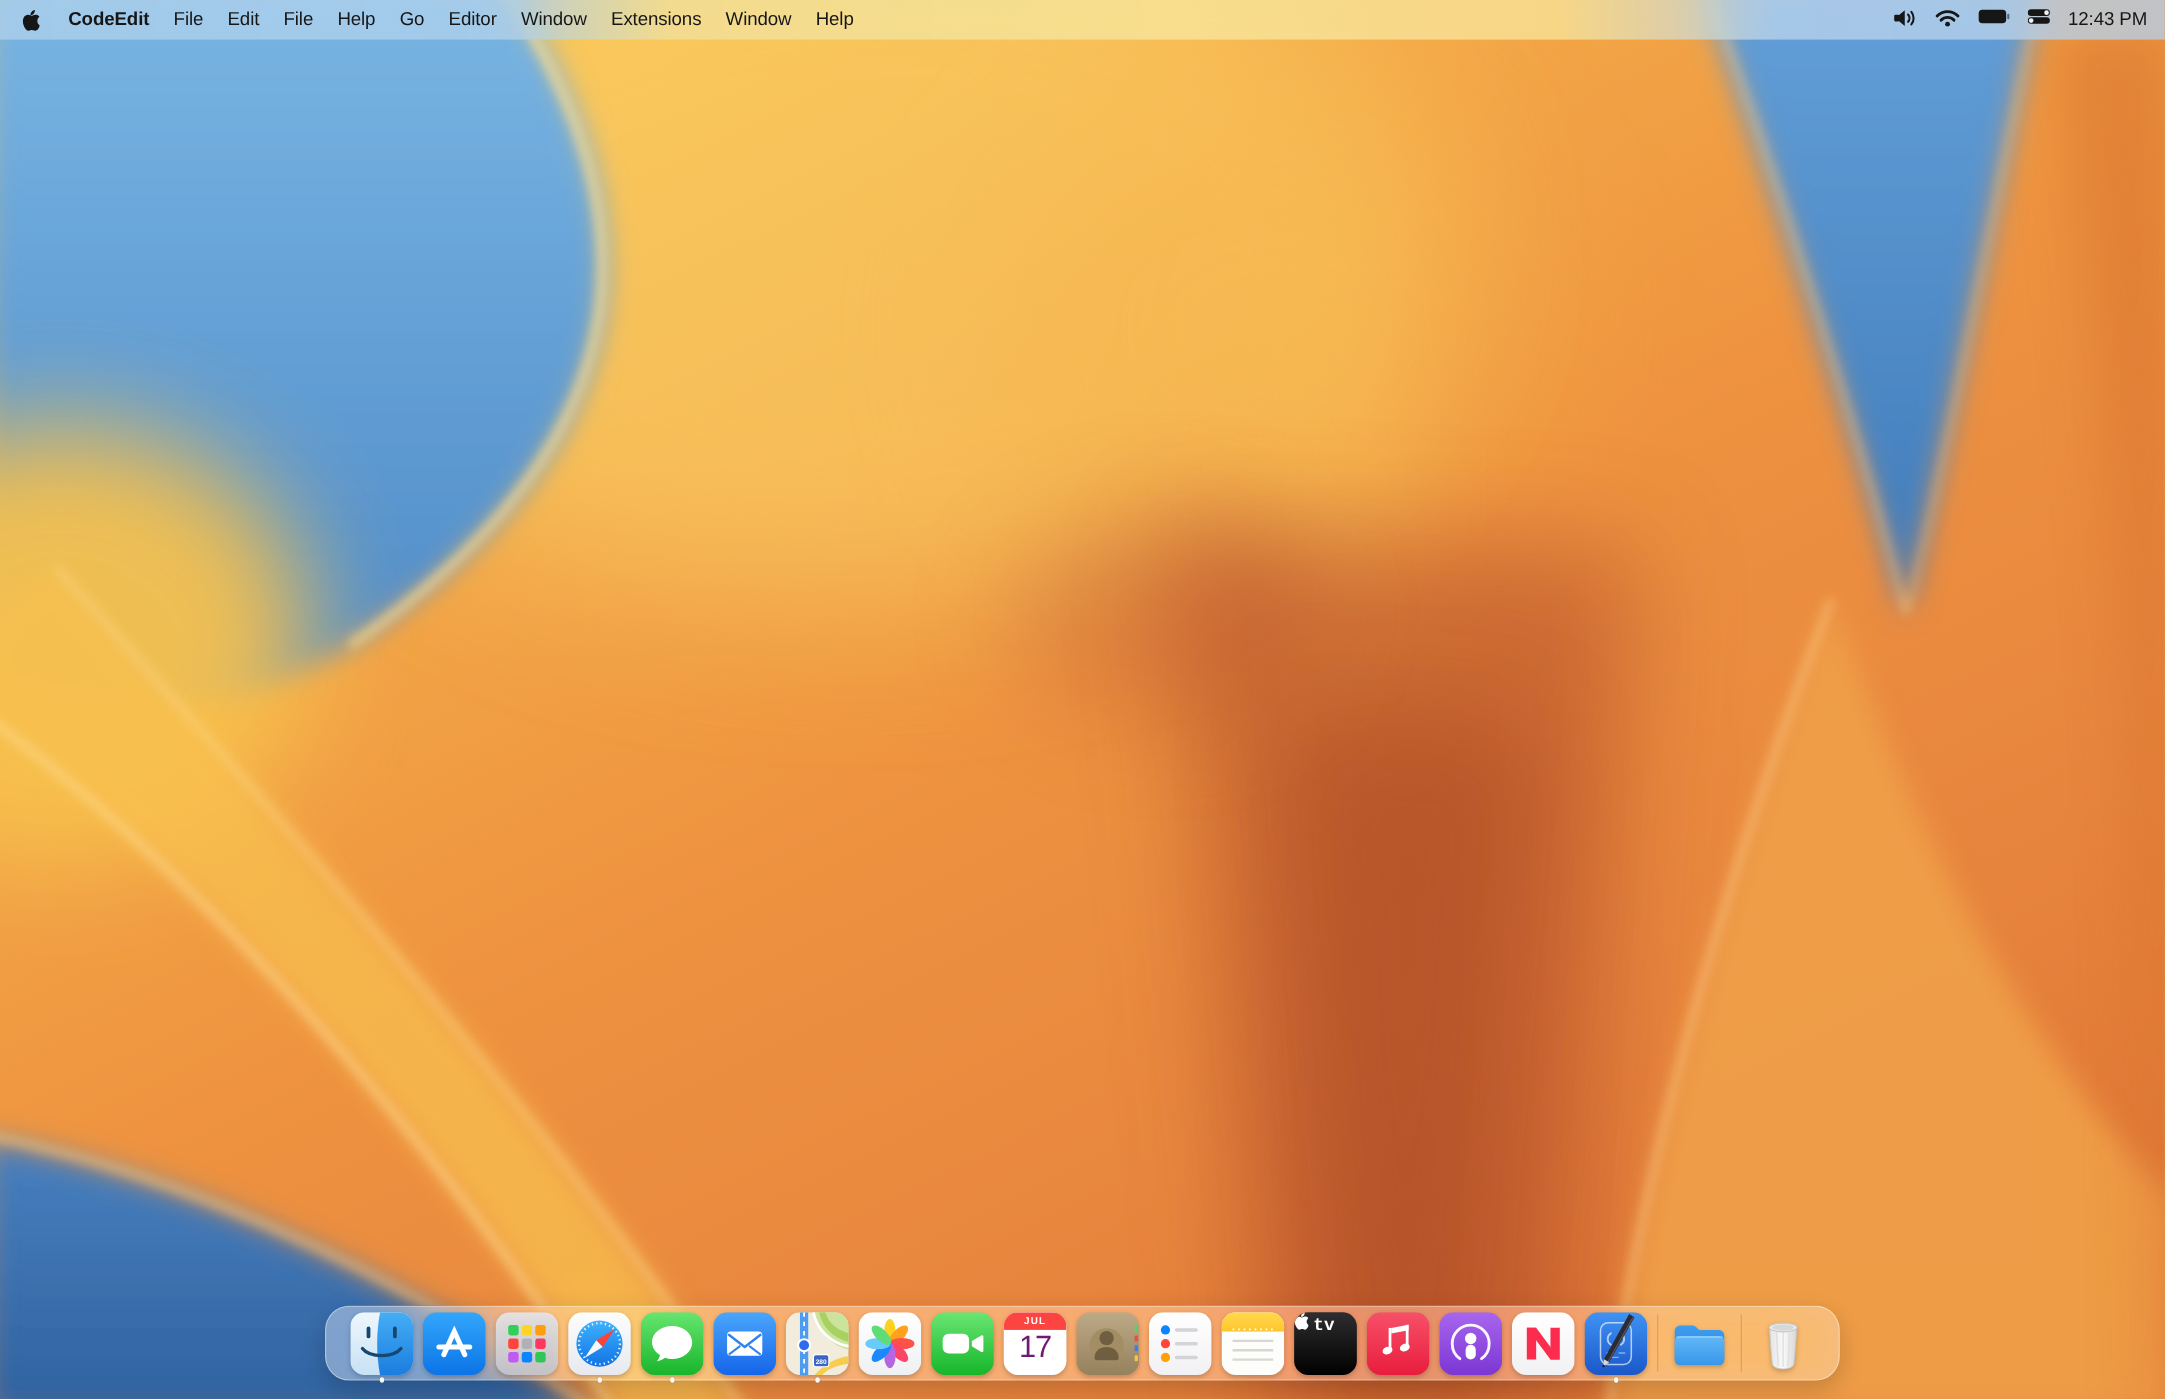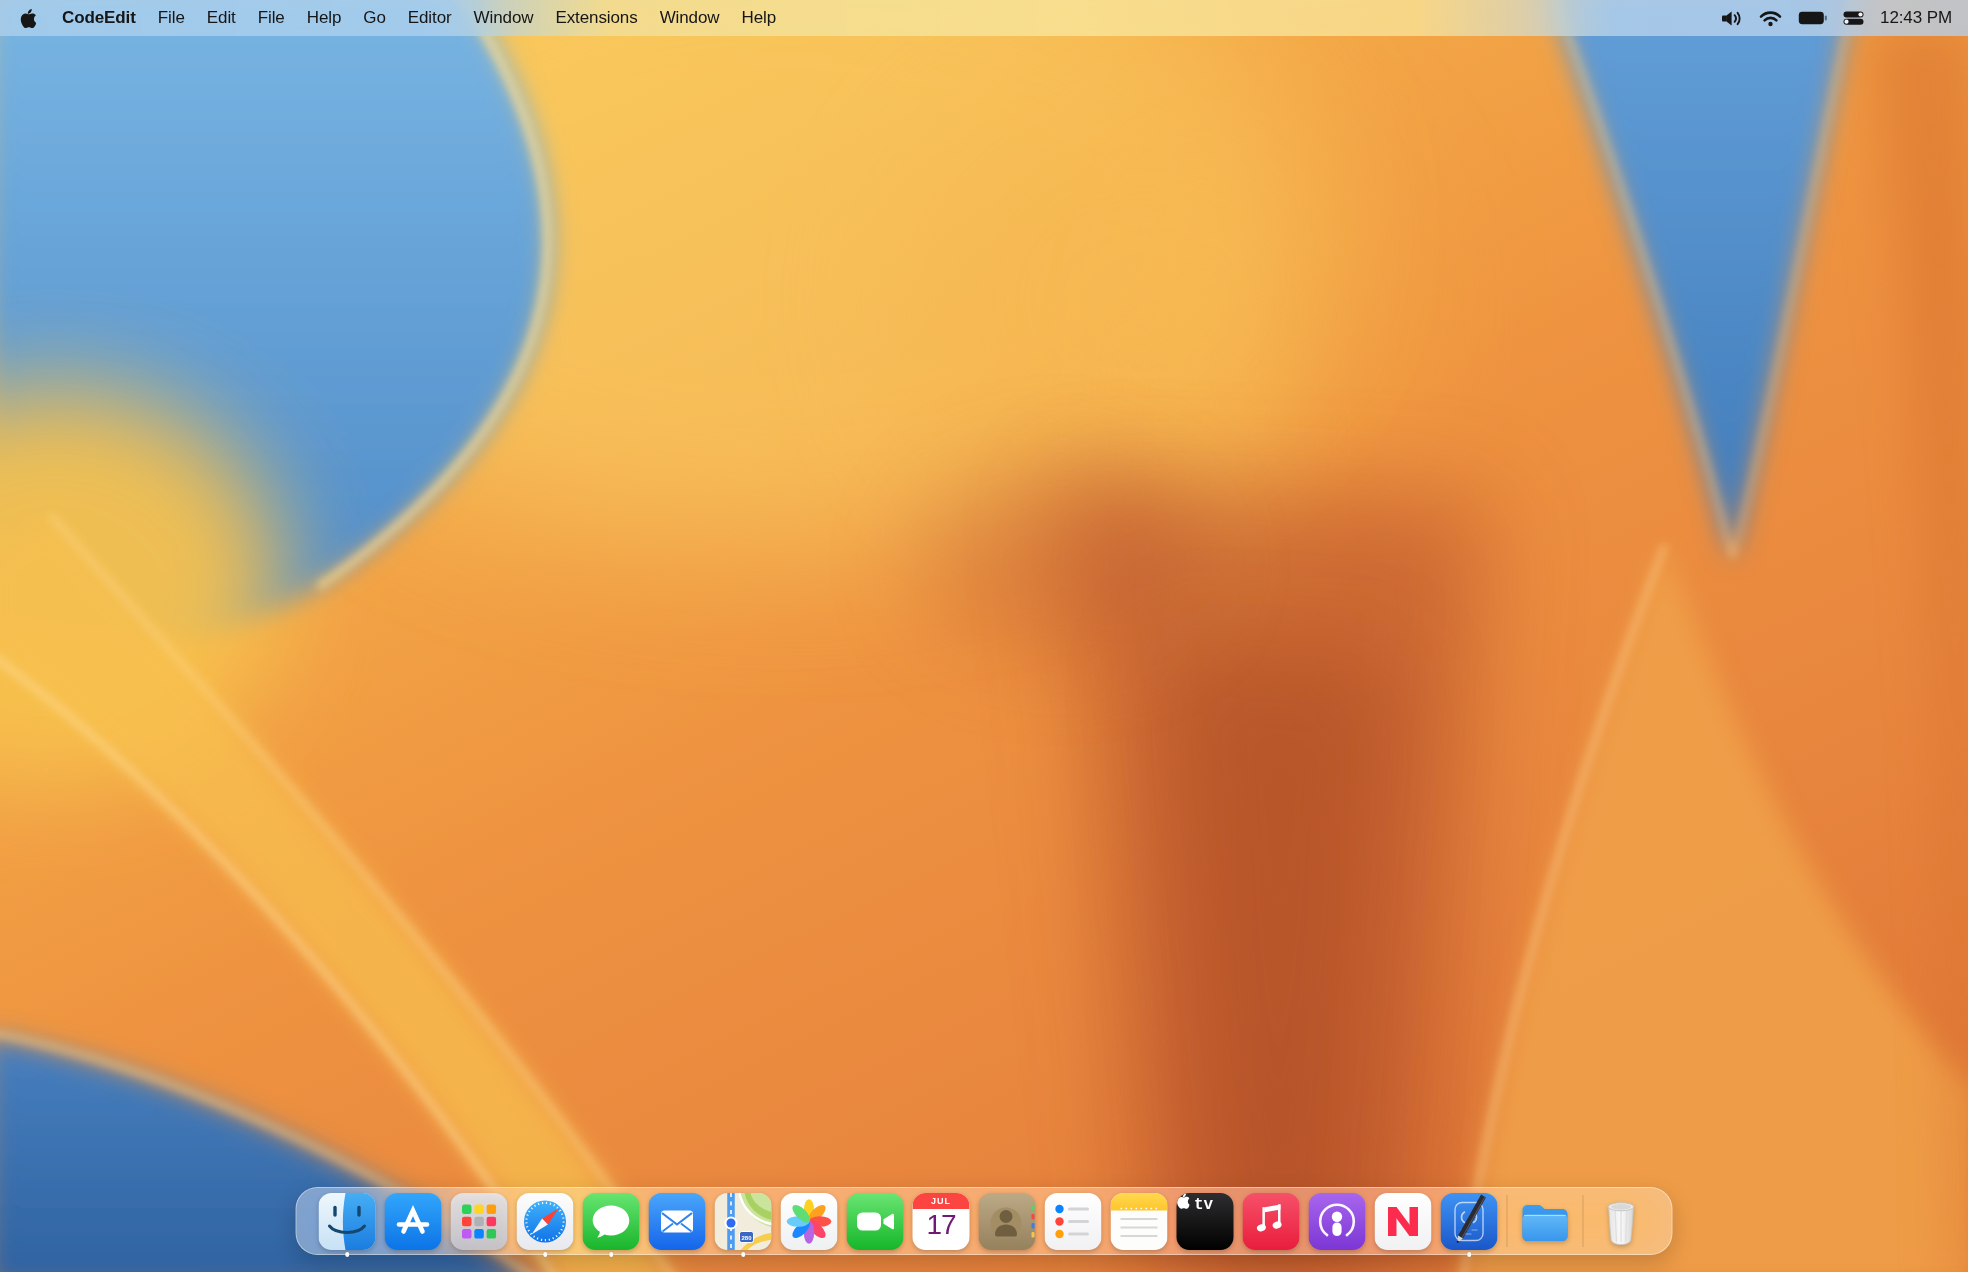--- a/index.html
+++ b/index.html
@@ -17,21 +17,21 @@
     background:linear-gradient(90deg,
       rgba(173,206,233,.82) 0%, rgba(176,208,234,.8) 24%,
       rgba(240,225,164,.78) 31%, rgba(247,232,168,.76) 55%, rgba(246,230,164,.76) 72%,
       rgba(186,209,232,.8) 82%, rgba(182,206,231,.82) 100%);
     backdrop-filter: blur(26px) saturate(1.5);
   }
   .mb-left{ display:flex; align-items:center; }
   .apple{ width:16px; height:19px; margin-right:15px; display:block; }
   .mb-item{ padding:0 11px; white-space:nowrap; letter-spacing:-.1px; cursor:default; }
   .mb-item.bold{ font-weight:700; }
-  .mb-right{ margin-left:auto; display:flex; align-items:center; gap:16px; }
+  .mb-right{ margin-left:auto; display:flex; gap:16px; }
   .mb-right svg{ display:block; }
   .mb-time{ font-size:17px; letter-spacing:-.1px; }
 
   
   .dock{
     position:absolute; left:50%; bottom:17px; transform:translateX(-50%);
     height:68px; padding:0 22px; z-index:10;
     display:flex; align-items:center; gap:9px;
     background:rgba(248,236,228,.42);
     border:1px solid rgba(255,255,255,.42);

